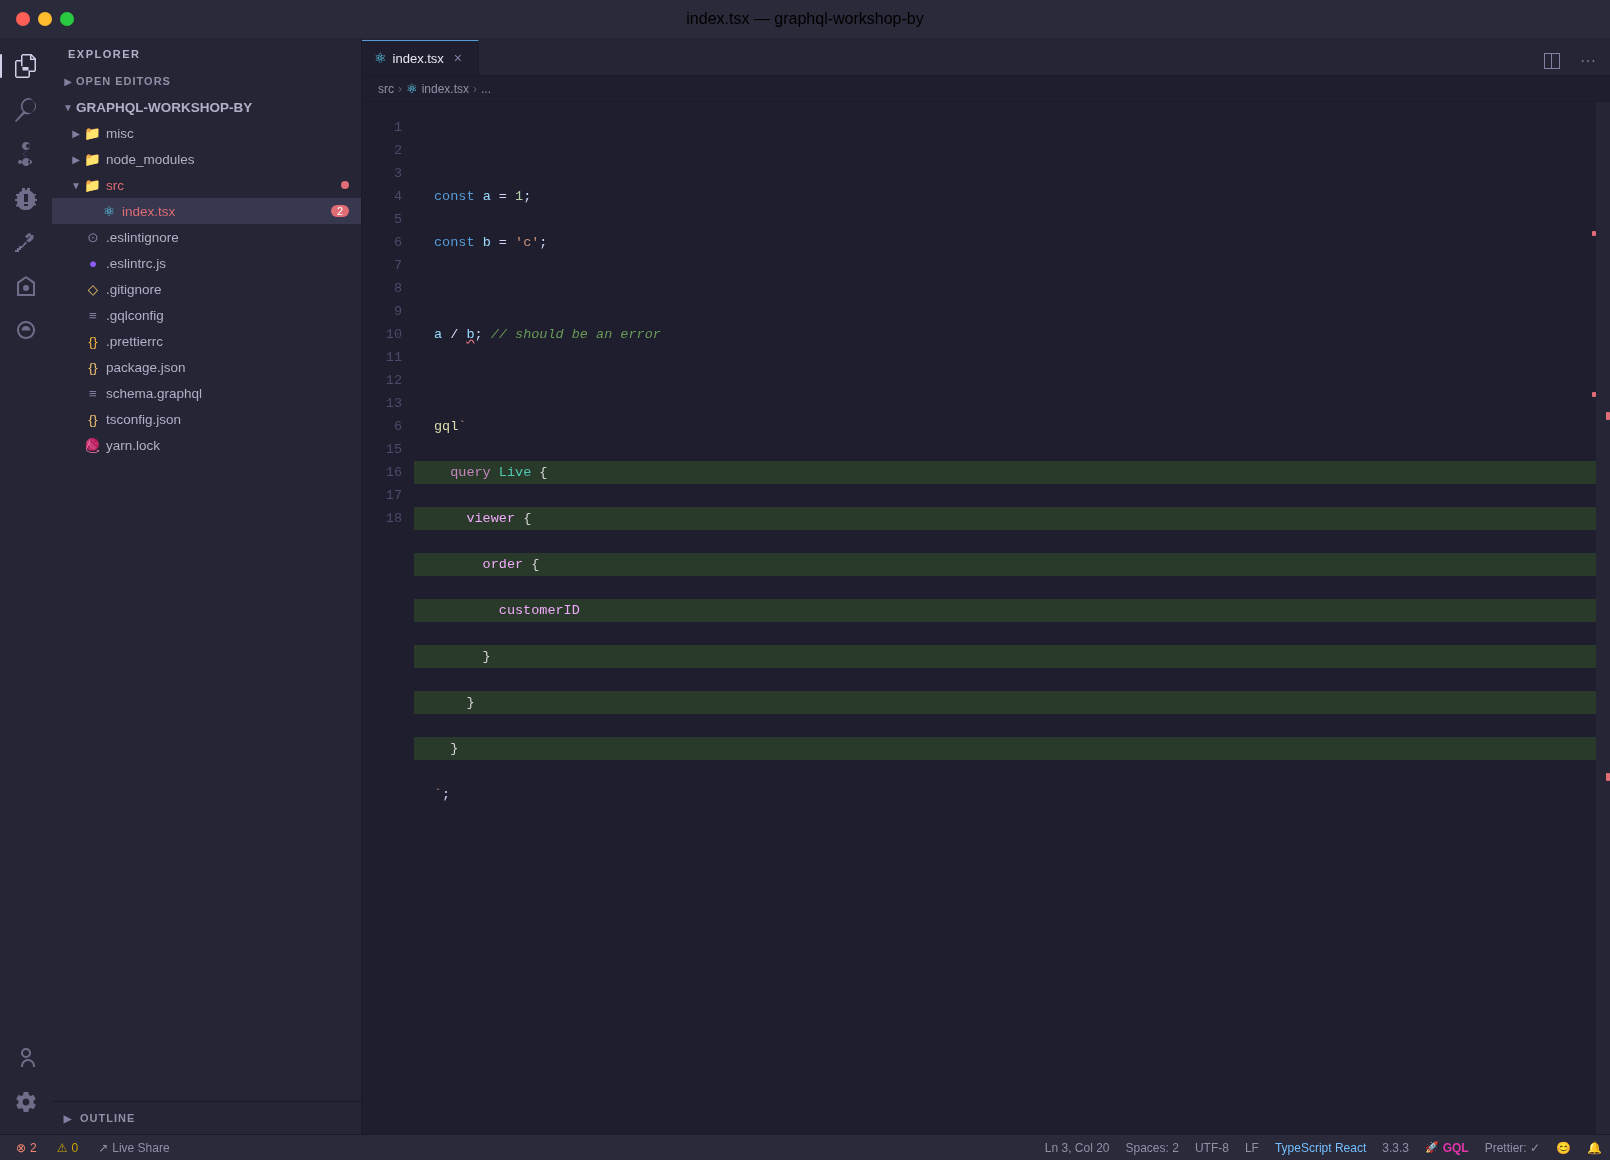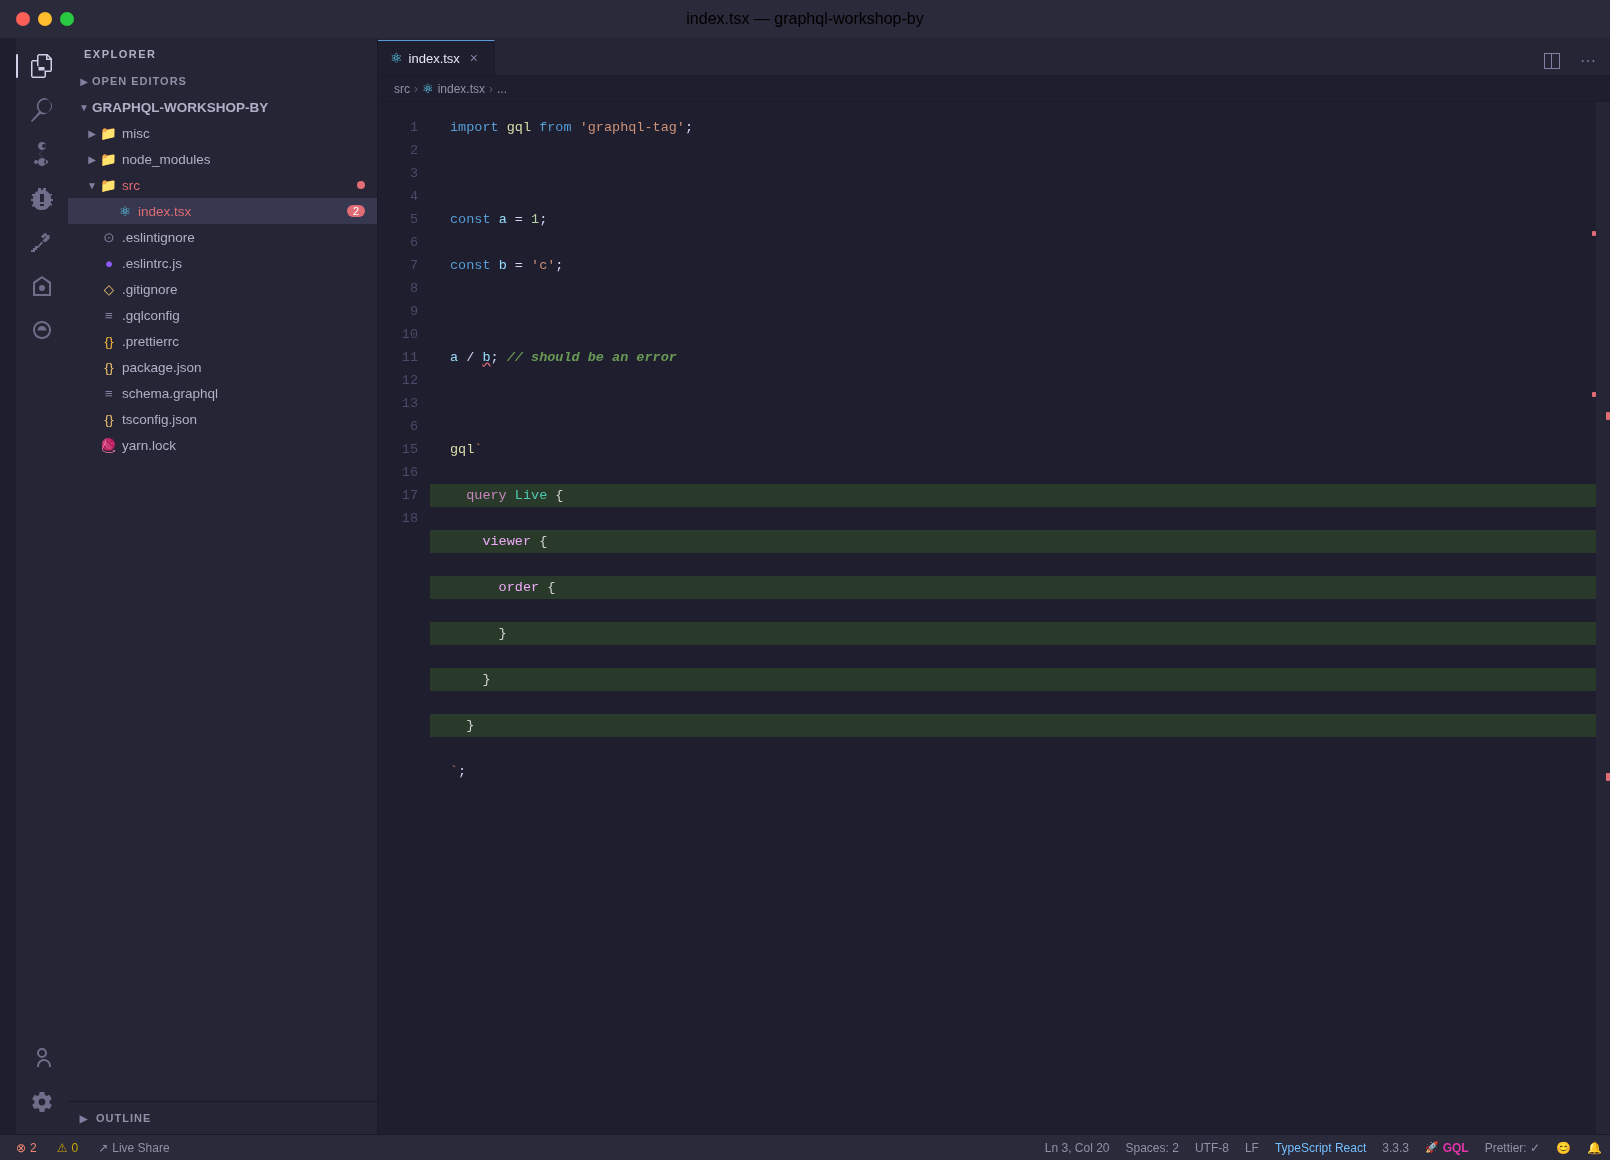--- a/index.html
+++ b/index.html
@@ -39,21 +39,20 @@
     }
     .wc-close { background: #ff5f57; }
     .wc-min { background: #ffbd2e; }
     .wc-max { background: #28c841; }
 
     
     #main {
       display: flex;
       flex: 1;
       overflow: hidden;
-      margin-left: 16px;
     }
 
     
     #activity-bar {
       width: 52px;
       background: #252535;
       display: flex;
       flex-direction: column;
       align-items: center;
       padding-top: 8px;
@@ -308,21 +307,21 @@
       overflow: auto;
       white-space: pre;
       position: relative;
     }
 
     
     .kw { color: #569cd6; }
     .var { color: #9cdcfe; }
     .str { color: #ce9178; }
     .num { color: #b5cea8; }
-    .comment { color: #6a9955; font-style: italic; font-weight: bold; }
+    .comment { color: #6a9955; font-style: italic; }
     .fn { color: #dcdcaa; }
     .op { color: #d4d4d4; }
     .gql-kw { color: #c586c0; }
     .gql-field { color: #f0abfc; }
     .gql-type { color: #4ec9b0; }
     .error-underline {
       text-decoration: underline wavy #e06c75;
       text-decoration-skip-ink: none;
     }
     .highlight-line {
@@ -603,31 +602,32 @@
         <div>11</div>
         <div>12</div>
         <div>13</div>
         <div>6</div>
         <div>15</div>
         <div>16</div>
         <div>17</div>
         <div>18</div>
       </div>
 
-      <div id="code-content"><span class="code-line"><span class="kw">import</span> <span class="fn">gql</span> <span class="kw">from</span> <span class="str">'graphql-tag'</span>;</span>
+      <div id="code-content">
 <span class="code-line"> </span>
 <span class="code-line"><span class="kw">const</span> <span class="var">a</span> = <span class="num">1</span>;</span>
 <span class="code-line"><span class="kw">const</span> <span class="var">b</span> = <span class="str">'c'</span>;</span>
 <span class="code-line"> </span>
 <span class="code-line"><span class="var">a</span> / <span class="var error-underline">b</span>; <span class="comment">// should be an error</span></span>
 <span class="code-line"> </span>
 <span class="code-line"><span class="fn">gql</span><span class="str">`</span></span>
 <span class="code-line highlight-line">  <span class="gql-kw">query</span> <span class="gql-type">Live</span> <span class="op">{</span></span>
 <span class="code-line highlight-line">    <span class="gql-field">viewer</span> <span class="op">{</span></span>
 <span class="code-line highlight-line">      <span class="gql-field">order</span> <span class="op">{</span></span>
+<span class="code-line highlight-line">        <span class="gql-field">customerID</span></span>
 <span class="code-line highlight-line">      <span class="op">}</span></span>
 <span class="code-line highlight-line">    <span class="op">}</span></span>
 <span class="code-line highlight-line">  <span class="op">}</span></span>
 <span class="code-line"><span class="str">`</span>;</span>
 <span class="code-line"> </span></div>
 
       <div style="position:absolute;right:14px;top:calc(14px + 5*23px);width:4px;height:5px;background:#e06c75;border-radius:1px;"></div>
       <div style="position:absolute;right:14px;top:calc(14px + 12*23px);width:4px;height:5px;background:#e06c75;border-radius:1px;"></div>
 
       <div id="minimap">

